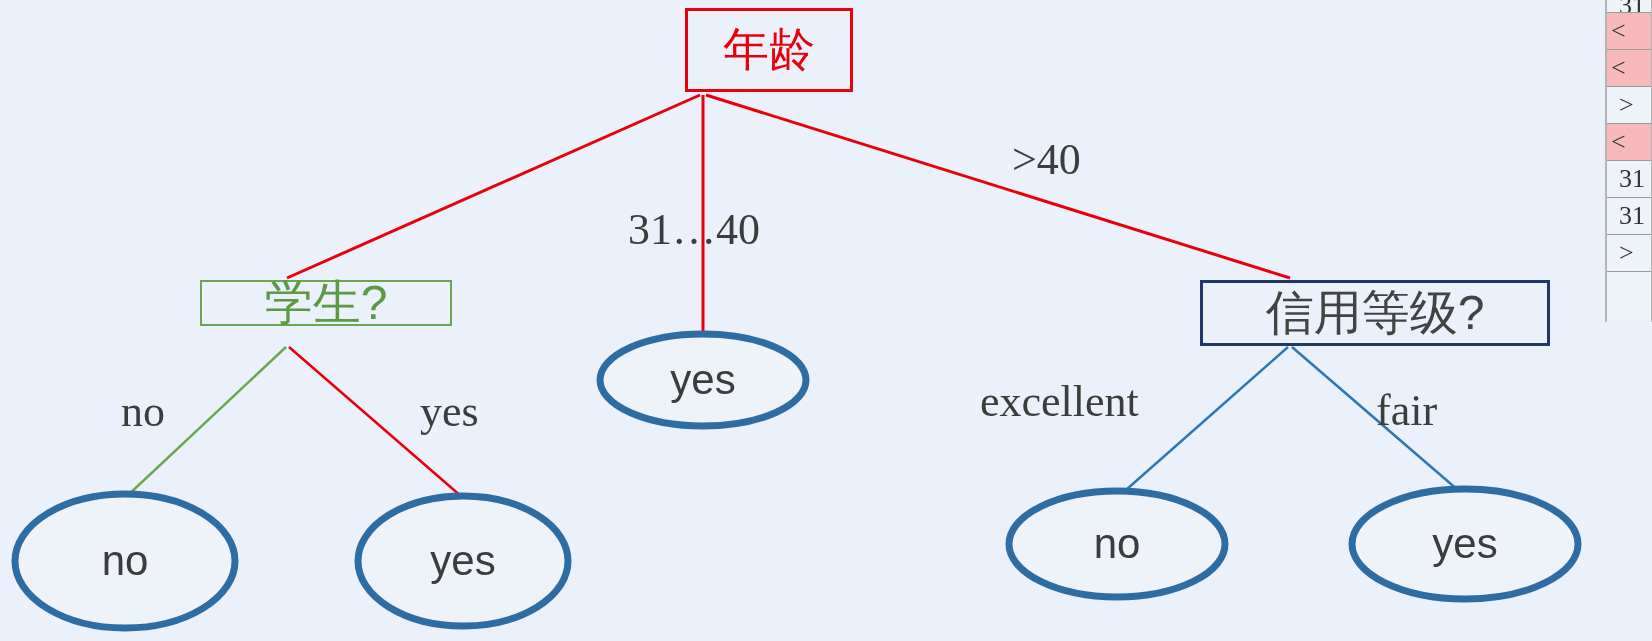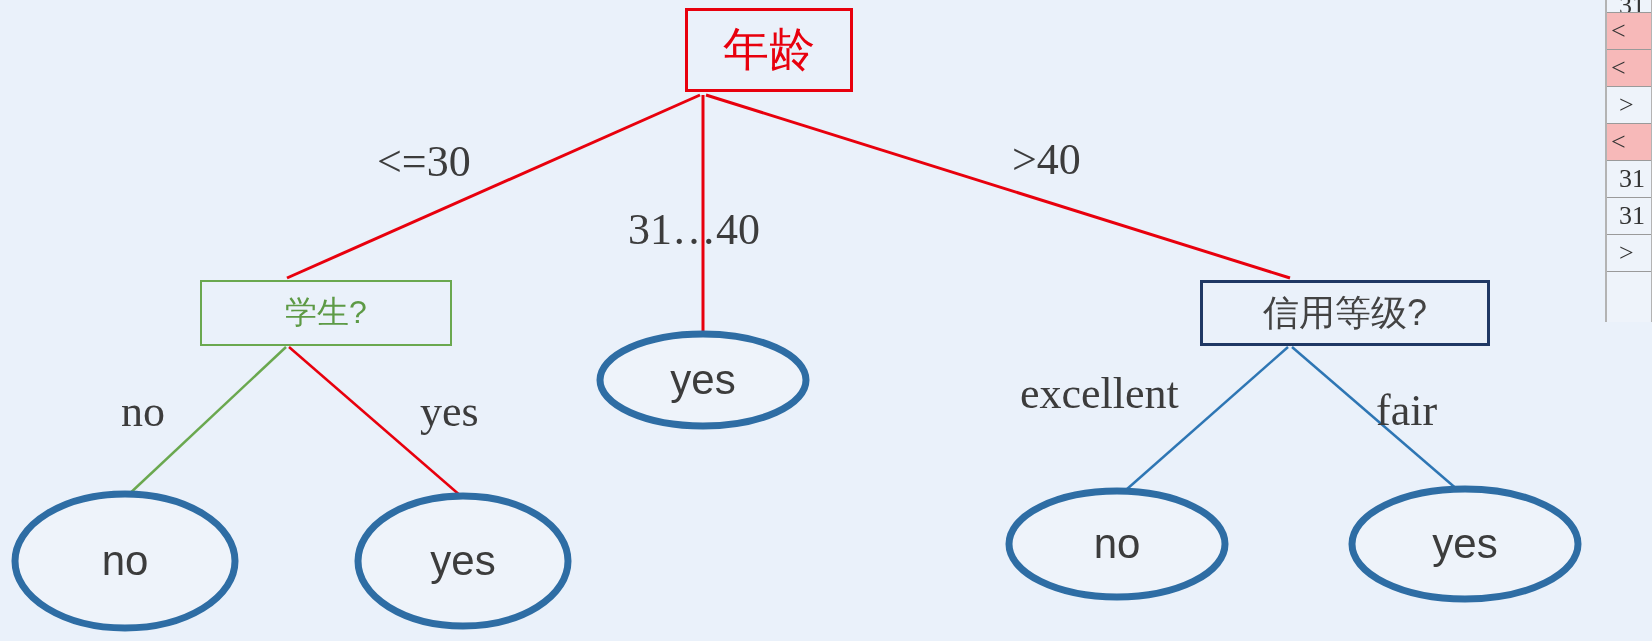--- a/index.html
+++ b/index.html
@@ -33,30 +33,30 @@
     white-space: nowrap;
     margin-left: 25px;
   }
   .node-root {
     left: 660px; top: 8px; width: 168px; height: 84px;
     border: 3px solid #e8000d;
     color: #e8000d;
     font-size: 46px;
   }
   .node-student {
-    left: 175px; top: 280px; width: 252px; height: 66px;
+    left: 175px; top: 280px; width: 252px; height: 46px;
     border: 2px solid #6aa84f;
     color: #5d9a45;
-    font-size: 32px;
+    font-size: 48px;
   }
   .node-credit {
-    left: 1175px; top: 280px; width: 290px; height: 66px;
+    left: 1175px; top: 280px; width: 350px; height: 66px;
     border: 3px solid #1f3864;
     color: #434343;
-    font-size: 36px;
+    font-size: 48px;
   }
   .leaf-label {
     position: absolute;
     box-sizing: border-box;
     display: flex;
     align-items: center;
     justify-content: center;
     color: #3c3c3c;
     font-size: 42px;
     font-family: "Liberation Sans", sans-serif;
@@ -148,28 +148,27 @@
   <div class="leaf-label" style="left:600px; top:352px; width:206px; height:56px;">
     <span>yes</span>
   </div>
   <div class="leaf-label" style="left:1009px; top:516px; width:216px; height:56px;">
     <span>no</span>
   </div>
   <div class="leaf-label" style="left:1352px; top:516px; width:226px; height:56px;">
     <span>yes</span>
   </div>
 
-  <div class="edge-label" style="left:377px; top:136px;">&lt;=30</div>
   <div class="edge-label" style="left:628px; top:204px;">31…40</div>
   <div class="edge-label" style="left:1012px; top:134px;text-align:center;">&gt;40</div>
 
   <div class="edge-label" style="left:121px; top:386px;">no</div>
   <div class="edge-label" style="left:420px; top:386px;">yes</div>
 
-  <div class="edge-label" style="left:980px; top:368px;margin-left:40px;">excellent</div>
+  <div class="edge-label" style="left:980px; top:376px;">excellent</div>
   <div class="edge-label" style="left:1376px; top:385px;">fair</div>
 
   <div id="sheet-strip">
       <div class="sheet-row plain first">31</div>
       <div class="sheet-row pink">&lt;</div>
       <div class="sheet-row pink">&lt;</div>
       <div class="sheet-row plain">&gt;</div>
       <div class="sheet-row pink">&lt;</div>
       <div class="sheet-row plain">31</div>
       <div class="sheet-row plain">31</div>

